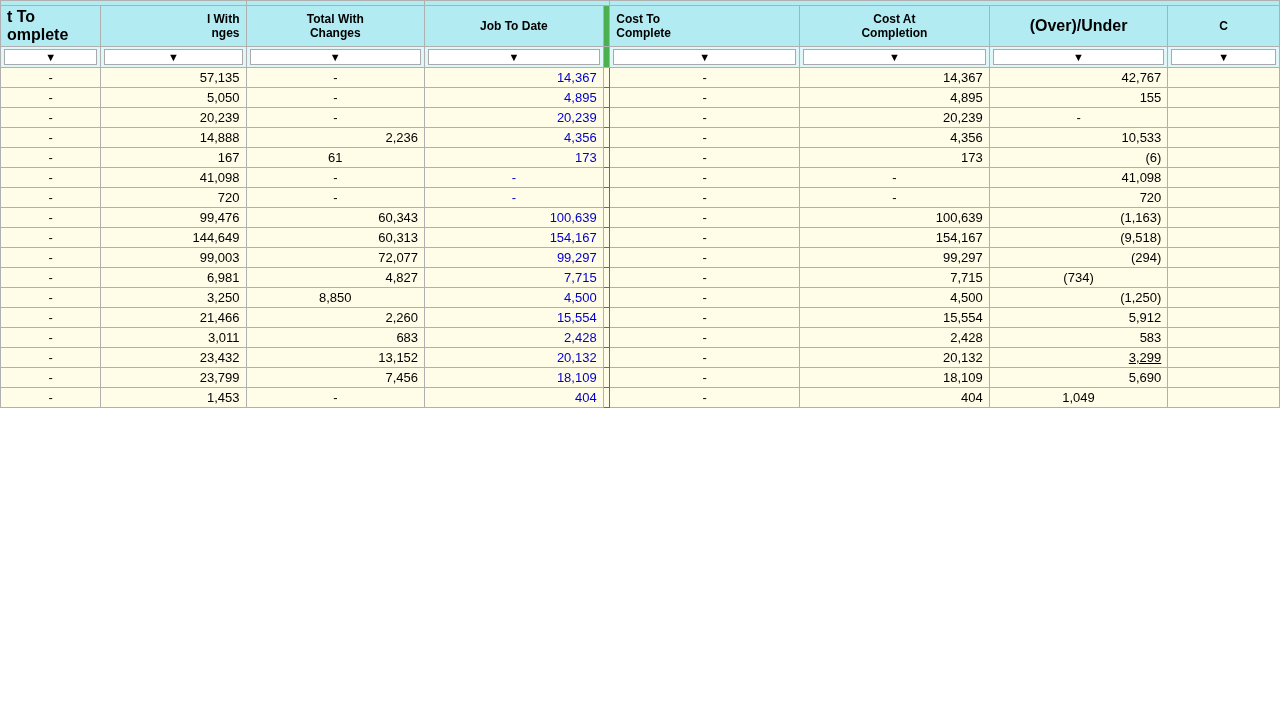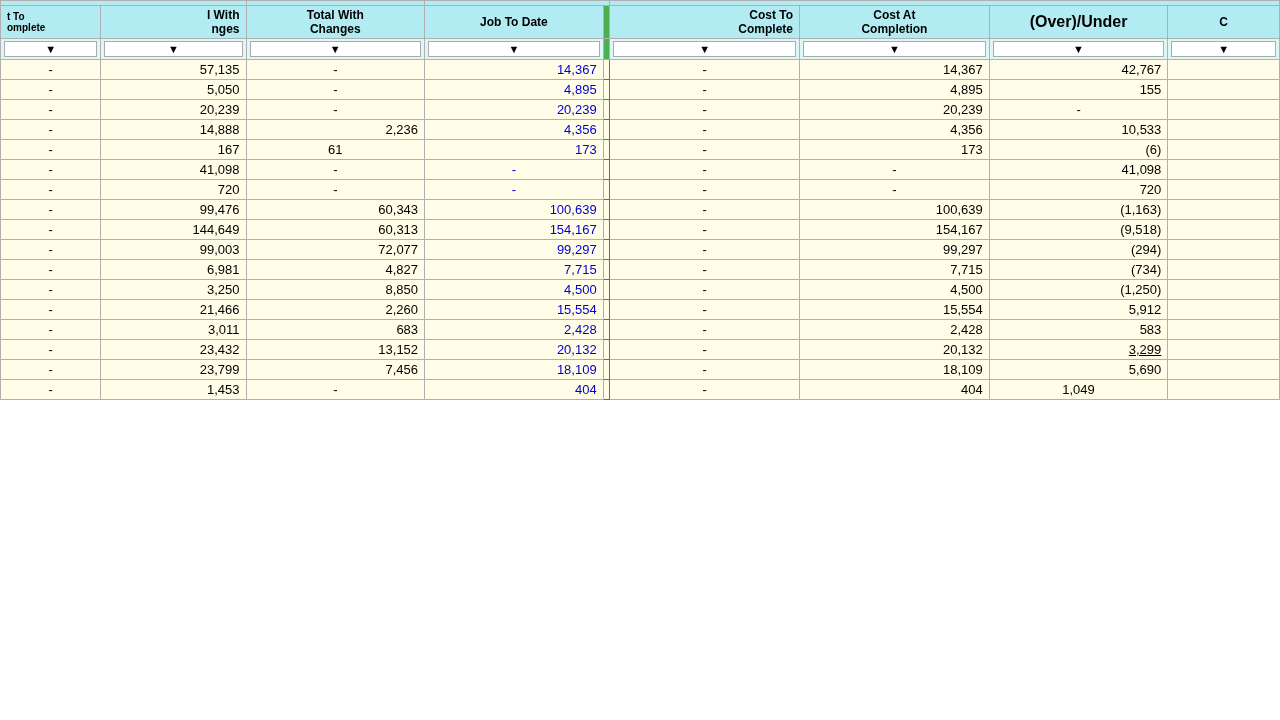--- a/index.html
+++ b/index.html
@@ -109,34 +109,34 @@
 
       <tr class="header-group">
         <th colspan="2"></th>
         <th colspan="1"></th>
         <th colspan="2"></th>
         <th colspan="4" class="forecast-group"></th>
       </tr>
 
       <tr class="subheader-row">
         <th>
-          <span style="white-space:pre-line; display:block; text-align:left; font-size:10px;">t To<br>omplete</span>
+          <span style="white-space:pre-line; display:block; text-align:left; font-size:16px;">t To<br>omplete</span>
         </th>
         <th>
           <span style="white-space:pre-line; display:block; text-align:right; font-size:12px;">l With<br>nges</span>
         </th>
         <th>
           <span style="white-space:pre-line; display:block; text-align:center; font-size:12px;">Total With<br>Changes</span>
         </th>
         <th>
           <span style="white-space:pre-line; display:block; text-align:center; font-size:12px;">Job To Date</span>
         </th>
         <th style="background-color:#4caf50; padding:0;"></th>
         <th>
-          <span style="white-space:pre-line; display:block; text-align:right; font-size:12px;">Cost To<br>Complete</span>
+          <span style="white-space:pre-line; display:block; text-align:left; font-size:12px;">Cost To<br>Complete</span>
         </th>
         <th>
           <span style="white-space:pre-line; display:block; text-align:center; font-size:12px;">Cost At<br>Completion</span>
         </th>
         <th>
           <span style="display:block; text-align:center; font-size:16px;">(Over)/Under</span>
         </th>
         <th>
           <span style="display:block; text-align:center; font-size:12px;">C</span>
         </th>
@@ -266,27 +266,27 @@
           <td></td>
         </tr>
         <tr class="row-data">
           <td class="dash">-</td>
           <td>6,981</td>
           <td style="text-align: right;">4,827</td>
           <td class="col-jtd" style="color: rgb(0, 0, 204); text-align: right;">7,715</td>
           <td class="green-divider"></td>
           <td class="col-ctc dash" style="background-color: rgb(255, 253, 231);">-</td>
           <td style="text-align: right;">7,715</td>
-          <td style="text-align: right;">(734)</td>
+          <td style="text-align: center;">(734)</td>
           <td></td>
         </tr>
         <tr class="row-data">
           <td class="dash">-</td>
           <td>3,250</td>
-          <td style="text-align: right; margin-left: 43px;">8,850</td>
+          <td style="text-align: center; margin-left: 43px;">8,850</td>
           <td class="col-jtd" style="color: rgb(0, 0, 204); text-align: right;">4,500</td>
           <td class="green-divider"></td>
           <td class="col-ctc dash" style="background-color: rgb(255, 253, 231);">-</td>
           <td style="text-align: right;">4,500</td>
           <td style="text-align: right;">(1,250)</td>
           <td></td>
         </tr>
         <tr class="row-data">
           <td class="dash">-</td>
           <td>21,466</td>

